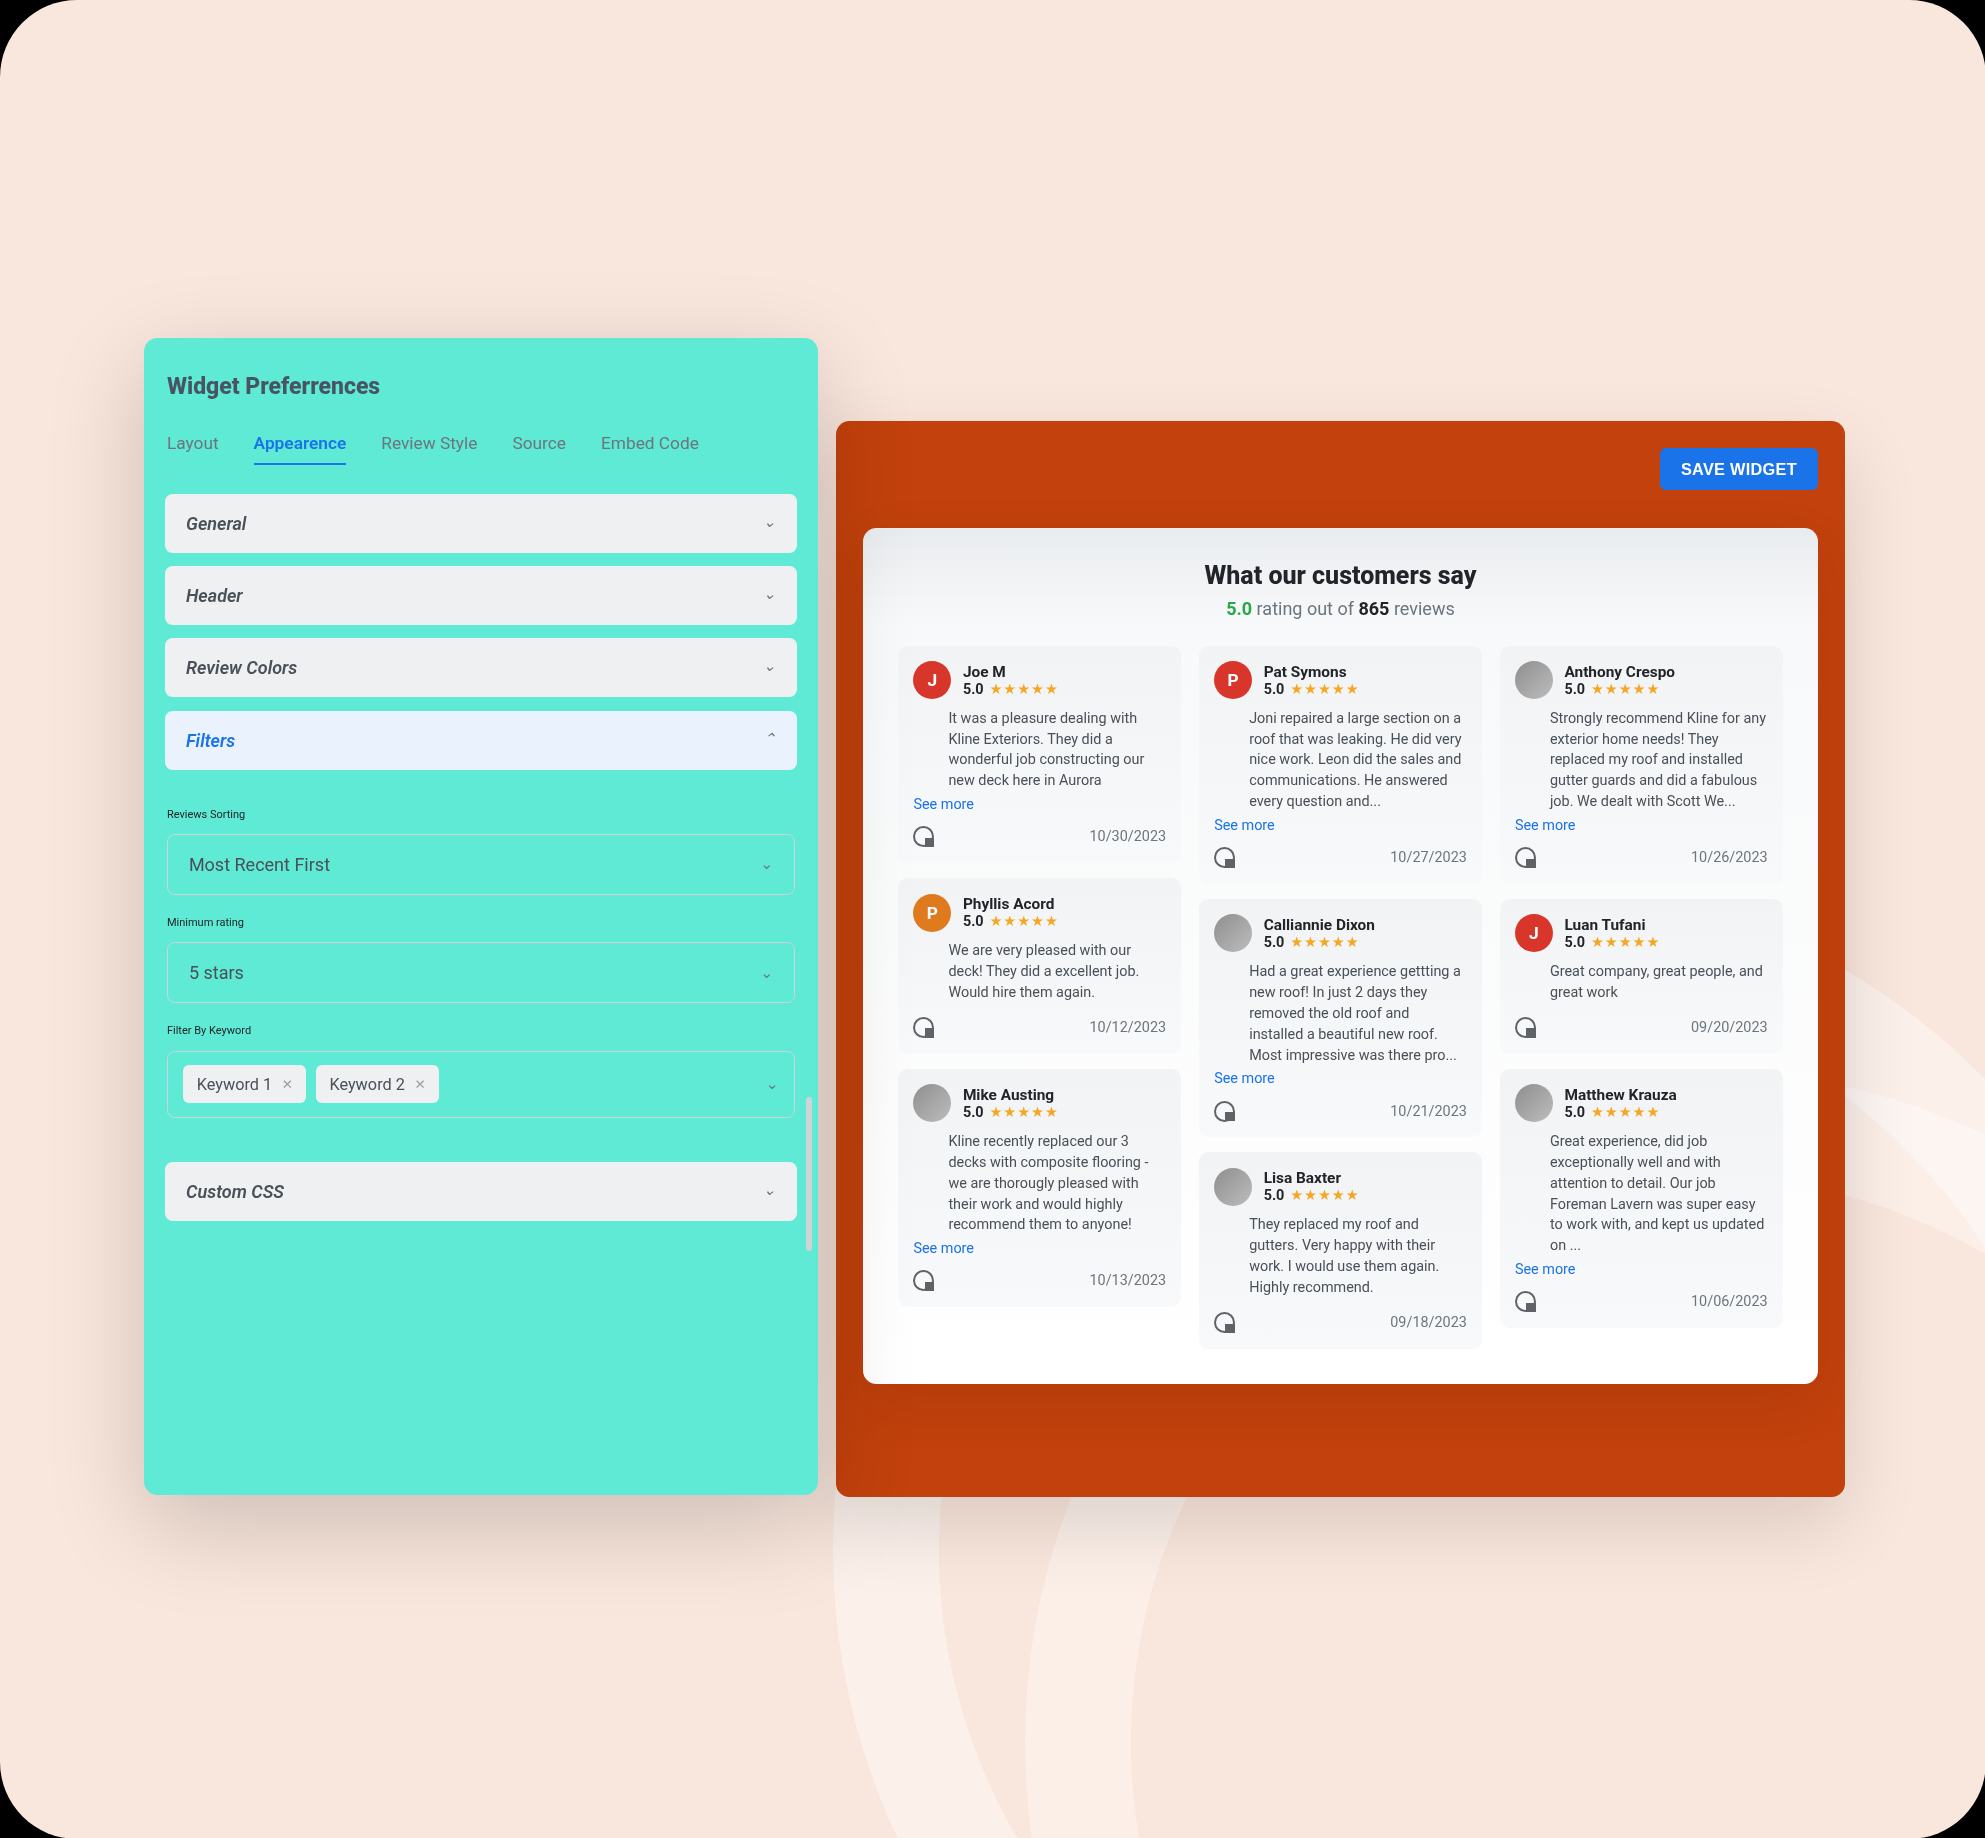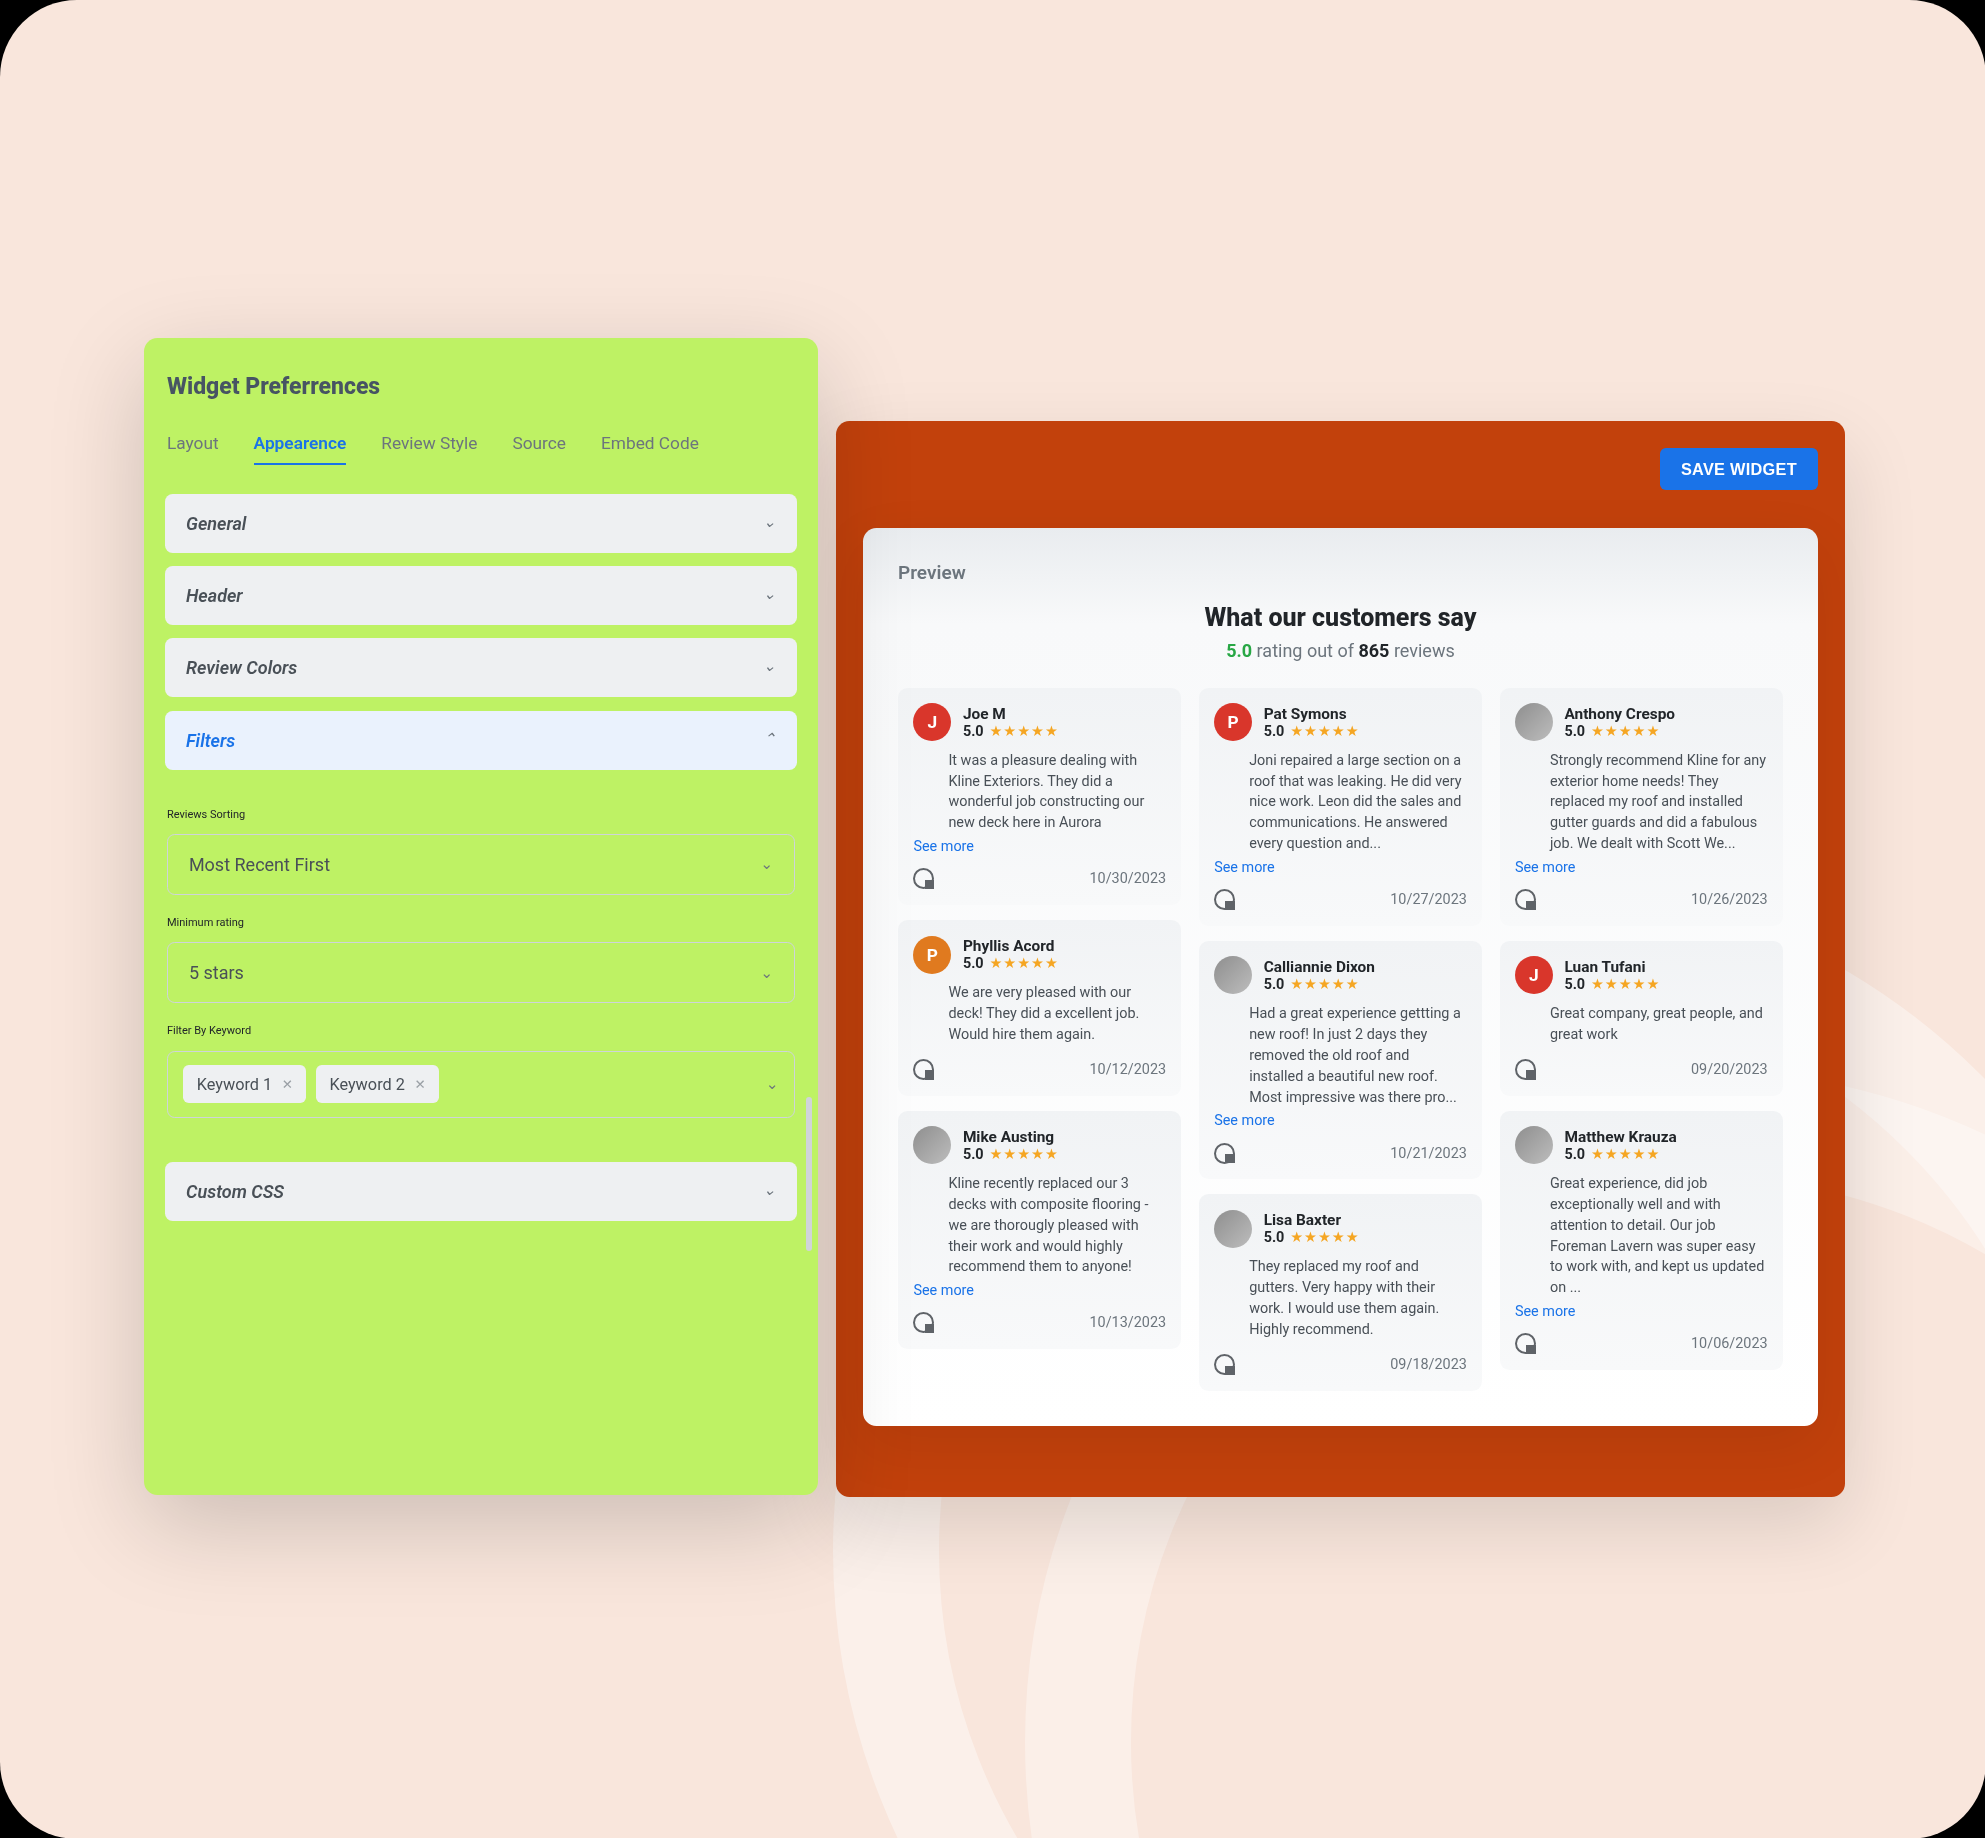--- a/index.html
+++ b/index.html
@@ -136,21 +136,21 @@
 }
 .rv-date { color: #6c757d; font-size: 14.4px; }
 
 
 .settings-panel {
   position: absolute;
   left: 144px;
   top: 338px;
   width: 674px;
   height: 1157px;
-  background: #bef264;
+  background: #5eead4;
   border-radius: 13.4px;
   box-shadow: 0 29px 96px rgba(0,0,0,0.18);
   padding: 35px 21px;
 }
 .panel-title {
   font-size: 23px;
   font-weight: 800;
   color: #475463;
   padding-left: 1.9px;
   margin-bottom: 33px;
@@ -230,21 +230,20 @@
 
 <div class="canvas">
   <div class="swoosh"></div>
   <div class="swoosh2"></div>
 
   <div class="preview-window">
     <div class="preview-top">
       <button class="save-btn">SAVE WIDGET</button>
     </div>
     <div class="preview-card">
-      <div class="preview-label">Preview</div>
       <div class="preview-heading">What our customers say</div>
       <div class="preview-sub">
         <span class="score">5.0</span>
         <span>rating out of</span>
         <span class="count">865</span>
         <span>reviews</span>
       </div>
       <div class="reviews-grid" id="reviews-grid">
           <div class="col">
             <div class="review">

